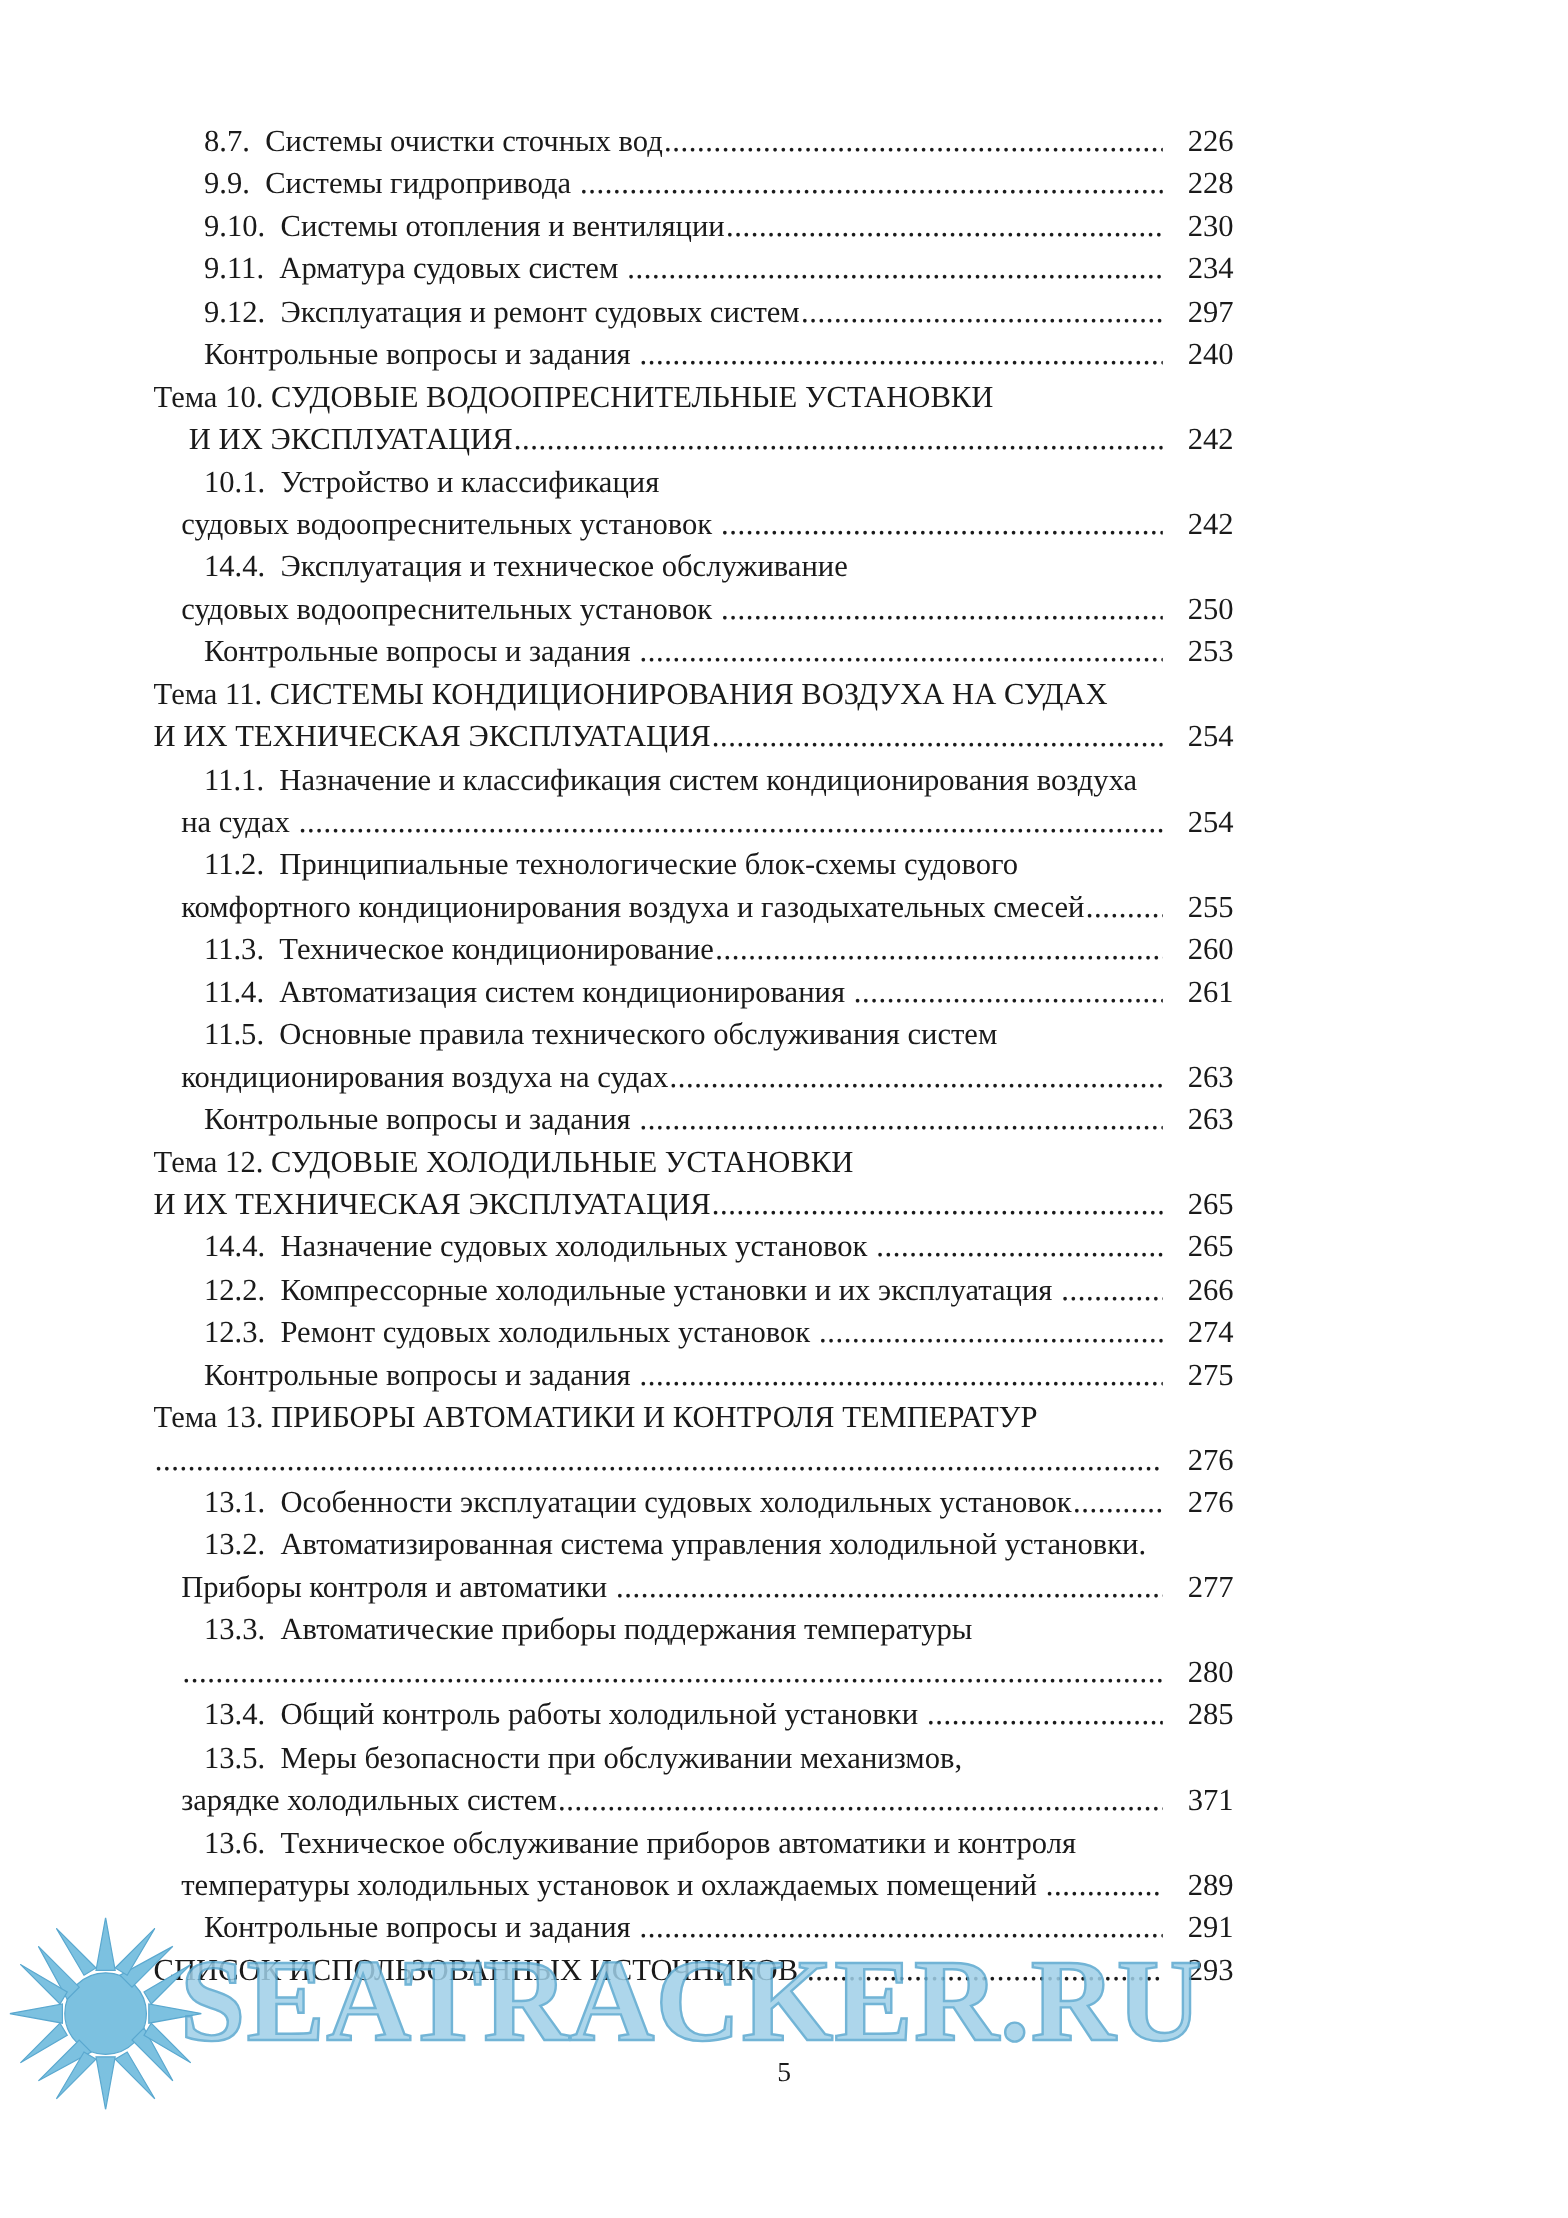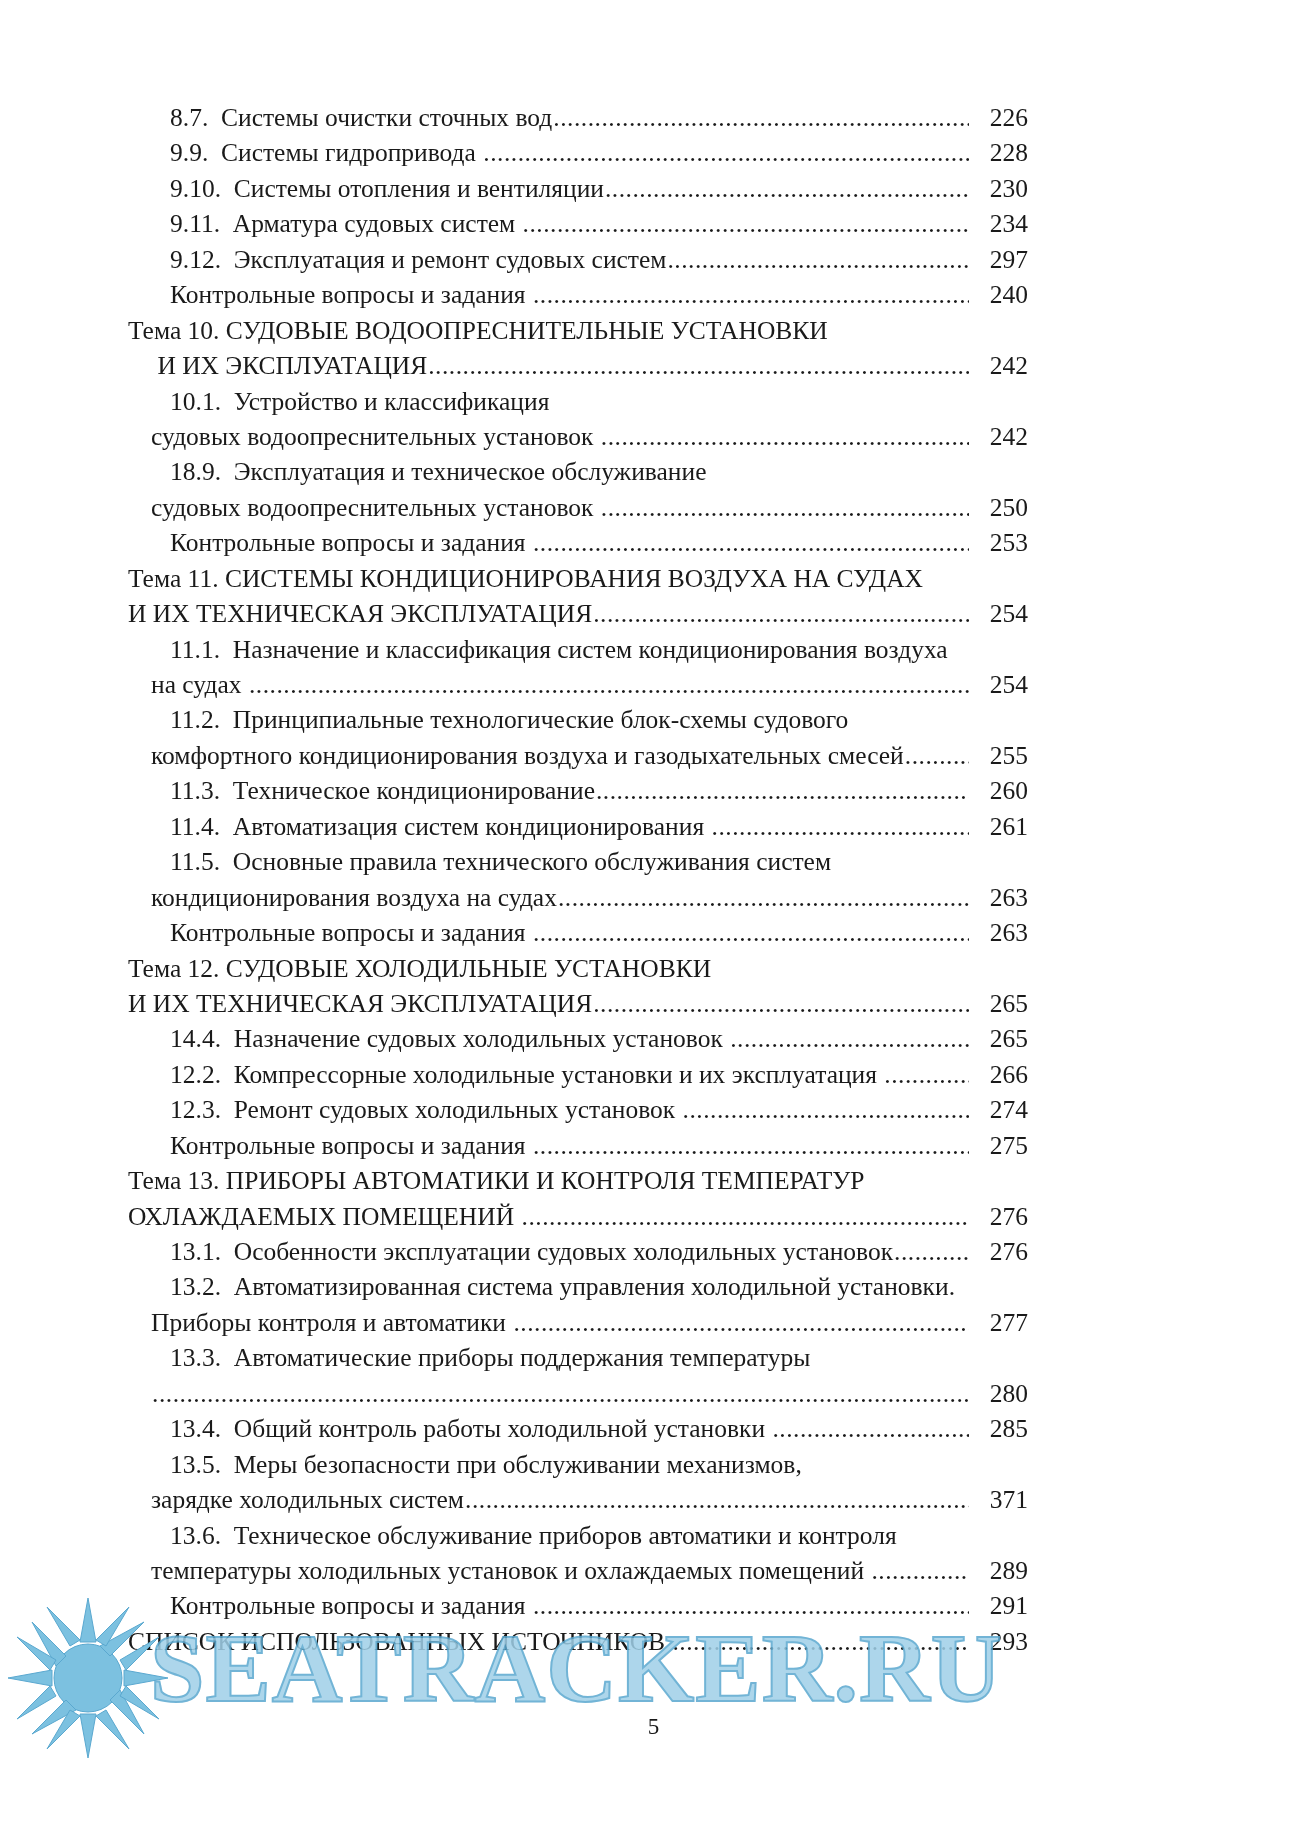--- a/index.html
+++ b/index.html
@@ -152,21 +152,21 @@
         <span class="txt">10.1.  Устройство и классификация</span>
         <span class="dots">........................................................................................................................................................................................................</span>
         <span class="pg"></span>
       </div>
       <div class="entry lvl-wrapsub">
         <span class="txt">судовых водоопреснительных установок </span>
         <span class="dots">........................................................................................................................................................................................................</span>
         <span class="pg">242</span>
       </div>
       <div class="entry lvl-sub nodots">
-        <span class="txt">18.9.  Эксплуатация и техническое обслуживание</span>
+        <span class="txt">14.4.  Эксплуатация и техническое обслуживание</span>
         <span class="dots">........................................................................................................................................................................................................</span>
         <span class="pg"></span>
       </div>
       <div class="entry lvl-wrapsub">
         <span class="txt">судовых водоопреснительных установок </span>
         <span class="dots">........................................................................................................................................................................................................</span>
         <span class="pg">250</span>
       </div>
       <div class="entry lvl-cont">
         <span class="txt">Контрольные вопросы и задания </span>
@@ -257,21 +257,20 @@
         <span class="txt">Контрольные вопросы и задания </span>
         <span class="dots">........................................................................................................................................................................................................</span>
         <span class="pg">275</span>
       </div>
       <div class="entry lvl-theme nodots">
         <span class="txt">Тема 13. ПРИБОРЫ АВТОМАТИКИ И КОНТРОЛЯ ТЕМПЕРАТУР</span>
         <span class="dots">........................................................................................................................................................................................................</span>
         <span class="pg"></span>
       </div>
       <div class="entry lvl-theme">
-        <span class="txt">ОХЛАЖДАЕМЫХ ПОМЕЩЕНИЙ </span>
         <span class="dots">........................................................................................................................................................................................................</span>
         <span class="pg">276</span>
       </div>
       <div class="entry lvl-sub">
         <span class="txt">13.1.  Особенности эксплуатации судовых холодильных установок</span>
         <span class="dots">........................................................................................................................................................................................................</span>
         <span class="pg">276</span>
       </div>
       <div class="entry lvl-sub nodots">
         <span class="txt">13.2.  Автоматизированная система управления холодильной установки.</span>

